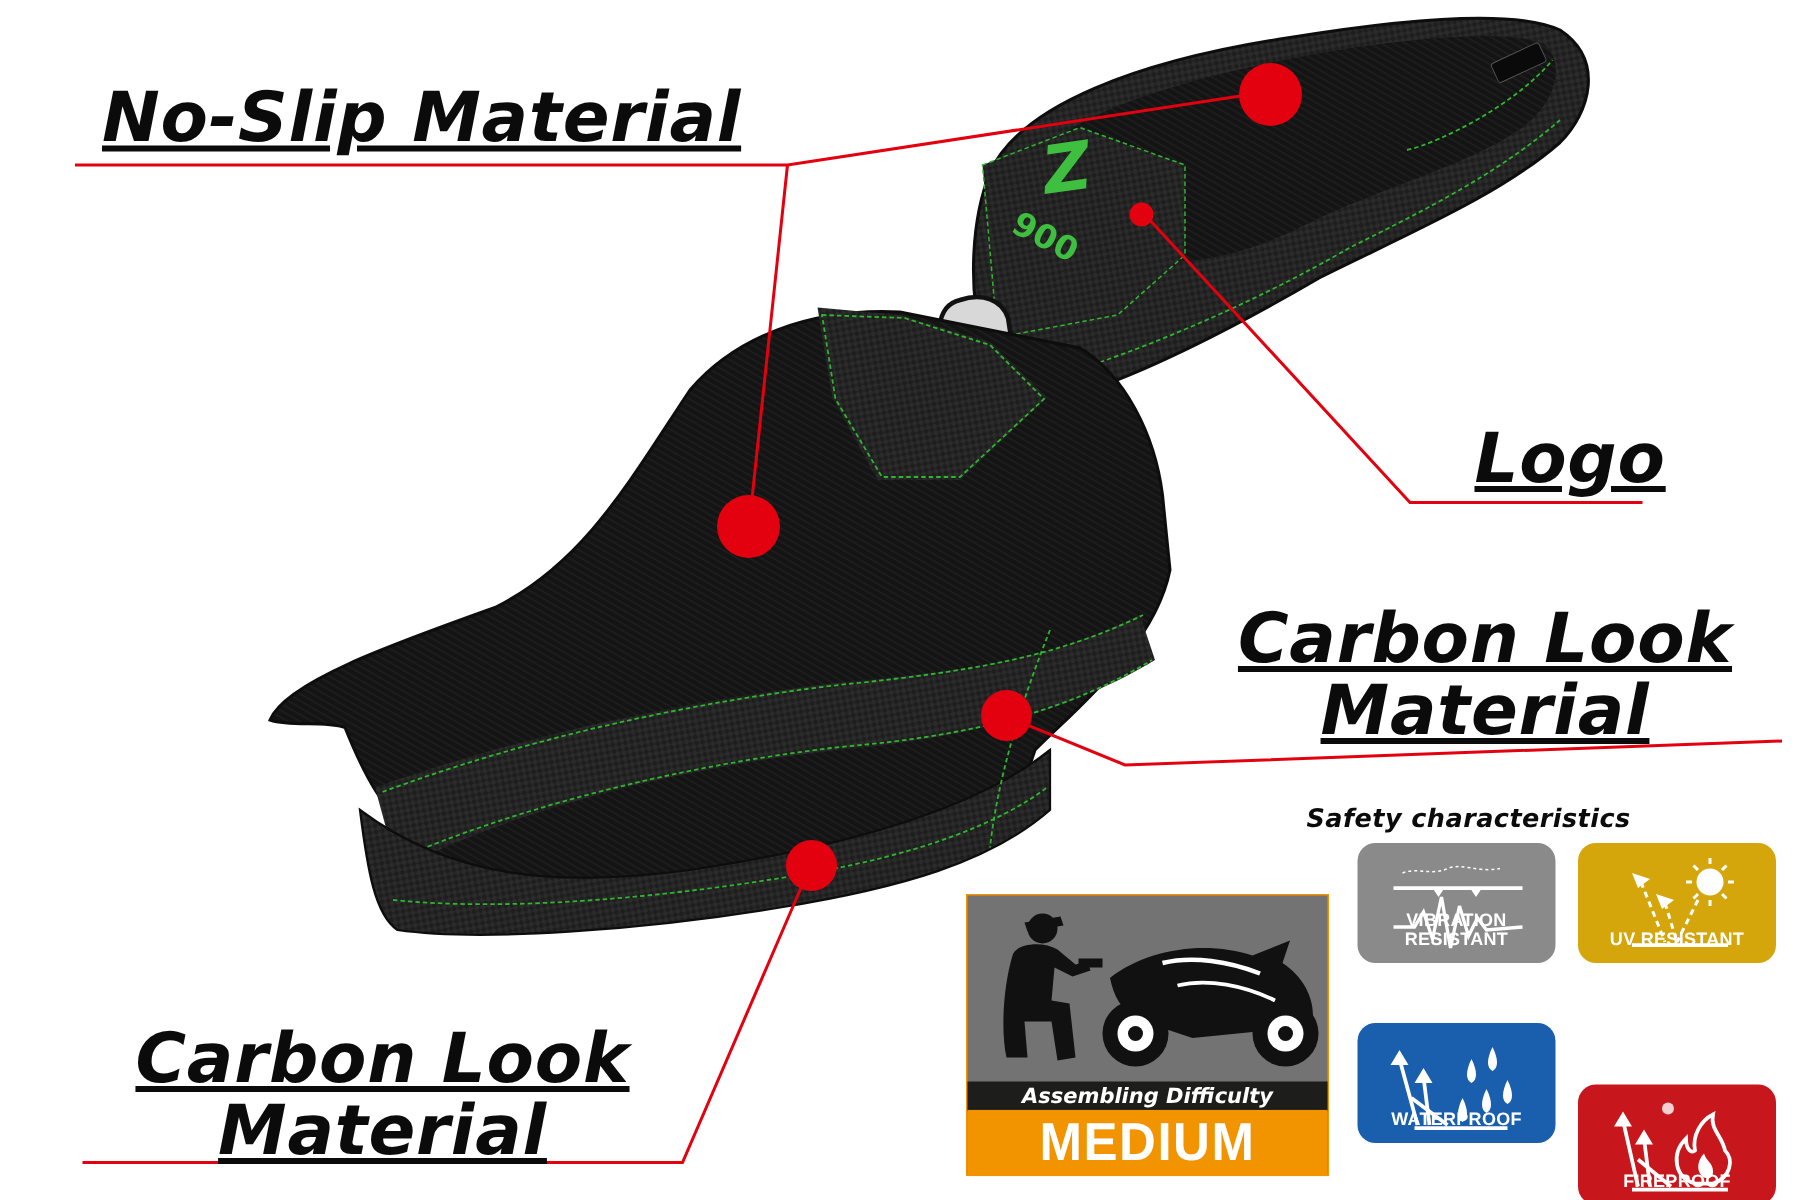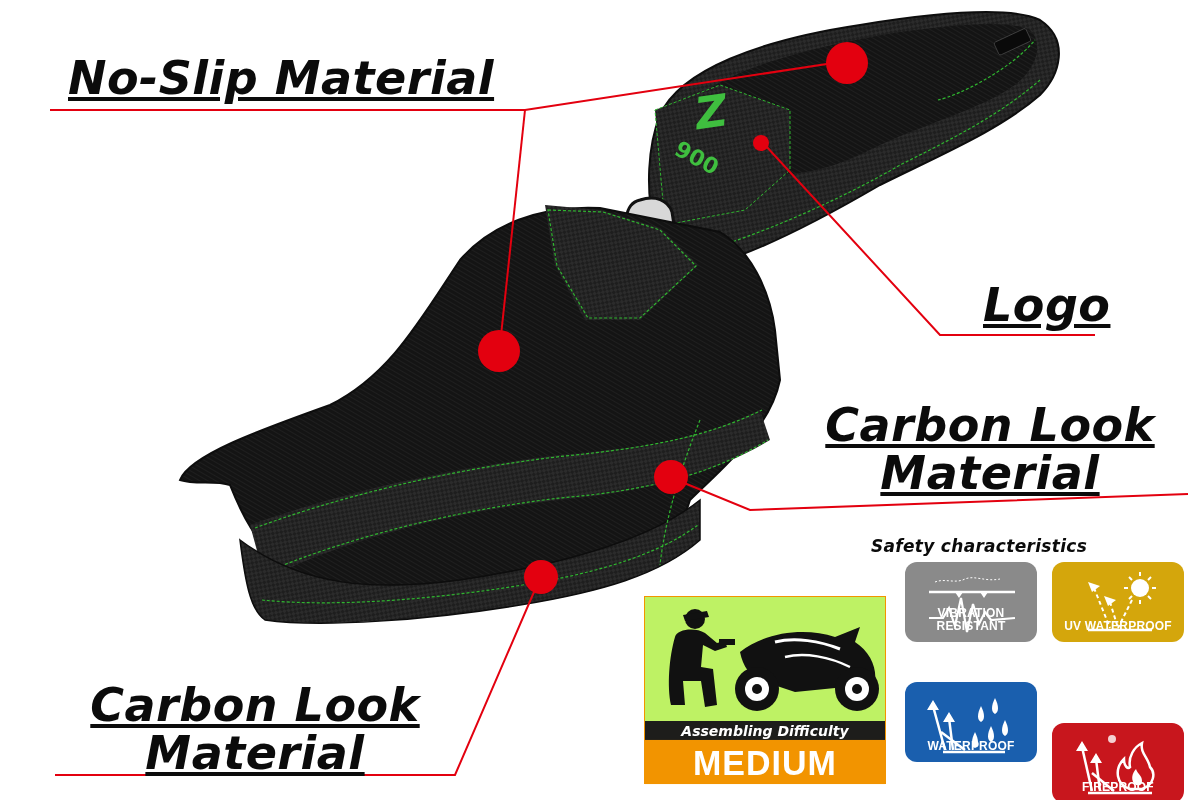--- a/index.html
+++ b/index.html
@@ -6,21 +6,21 @@
   body{width:1200px;height:800px;position:relative;overflow:hidden;font-family:"DejaVu Sans",sans-serif;}
   .label{position:absolute;font-family:"DejaVu Sans",sans-serif;font-weight:bold;font-style:italic;color:#0b0b0b;letter-spacing:0.5px;line-height:1;}
   .label.big{font-size:46px;text-decoration:underline;}
   .label.center{text-align:center;}
   svg.leaders{position:absolute;left:0;top:0;}
   .dot{position:absolute;border-radius:50%;background:#e3000f;}
   .safety-title{position:absolute;left:871px;top:536px;font-family:"DejaVu Sans",sans-serif;font-weight:bold;font-style:italic;font-size:17px;color:#0b0b0b;letter-spacing:0.3px;}
   .badge{position:absolute;width:132px;height:80px;border-radius:12px;color:#fff;overflow:hidden;}
   .badge .cap{position:absolute;left:0;right:0;bottom:9px;text-align:center;font-family:"Liberation Sans",sans-serif;font-weight:bold;font-size:12px;line-height:13px;letter-spacing:0.2px;}
   .badge svg{position:absolute;left:0;top:0;}
-  .assembly{position:absolute;left:644px;top:596px;width:242px;height:188px;border:1.5px solid #f29400;background:#bef264;box-sizing:border-box;}
+  .assembly{position:absolute;left:644px;top:596px;width:242px;height:188px;border:1.5px solid #f29400;background:#737373;box-sizing:border-box;}
   .assembly .band{position:absolute;left:0;right:0;top:124px;height:20px;background:#1d1d1b;color:#fff;text-align:center;font-family:"DejaVu Sans",sans-serif;font-weight:bold;font-style:italic;font-size:14px;line-height:20px;}
   .assembly .level{position:absolute;left:0;right:0;top:144px;bottom:0;background:#f29400;color:#fff;text-align:center;font-family:"Liberation Sans",sans-serif;font-weight:bold;font-size:34px;line-height:42px;letter-spacing:1px;transform:scaleY(1.05);}
   .stitch{fill:none;stroke:#2fb52f;stroke-width:1.2;stroke-dasharray:3 2;}
 </style>
 </head>
 <body>
 
 <svg class="leaders" width="1200" height="800">
   <defs>
     <pattern id="carbon" width="6" height="6" patternUnits="userSpaceOnUse" patternTransform="rotate(35)">
@@ -143,21 +143,21 @@
         <line x1="96" y1="18" x2="99" y2="15"></line>
     </g>
     <path d="M40,30 L36,20 L48,24 Z M56,44 L52,34 L64,38 Z" fill="#fff"></path>
     <g stroke="#fff" stroke-width="2" stroke-dasharray="4 3" fill="none">
       <line x1="42" y1="26" x2="58" y2="66"></line>
         <line x1="58" y1="40" x2="66" y2="66"></line>
       <line x1="80" y1="38" x2="66" y2="66"></line>
     </g>
     <line x1="36" y1="68" x2="100" y2="68" stroke="#fff" stroke-width="2.5"></line>
   </svg>
-  <div class="cap">UV WATERPROOF</div>
+  <div class="cap">UV RESISTANT</div>
 </div>
 
 <div class="badge" style="left:905px;top:682px;background:#1a5fae;text-decoration:underline;">
   <svg width="132" height="104">
     <g stroke="#fff" stroke-width="2.5" fill="none">
       <line x1="40" y1="68" x2="28" y2="24"></line>
         <line x1="48" y1="68" x2="44" y2="36"></line>
         <line x1="60" y1="68" x2="36" y2="50"></line>
       <line x1="38" y1="70" x2="100" y2="70"></line>
     </g>

